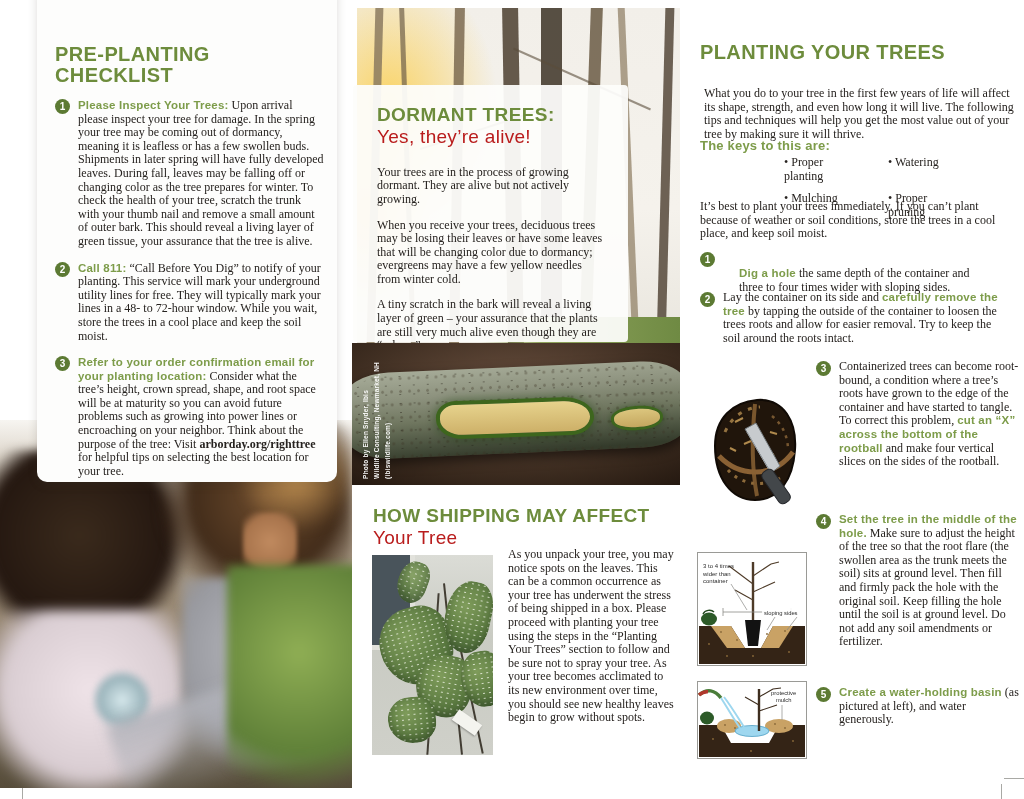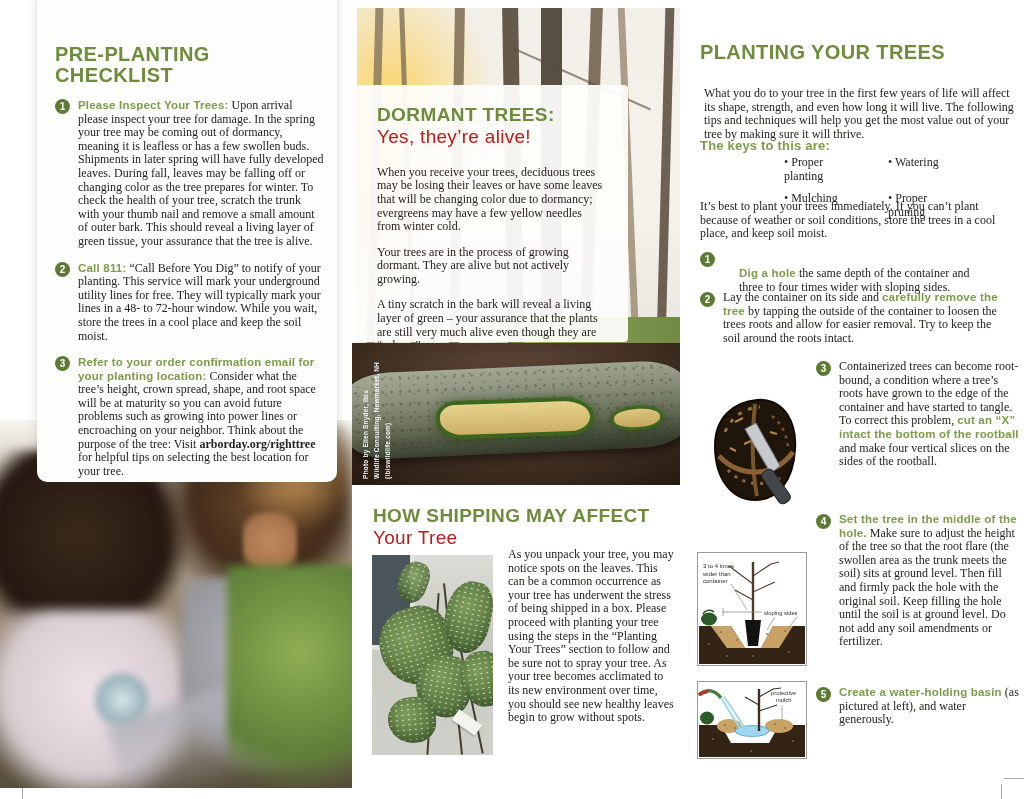--- a/index.html
+++ b/index.html
@@ -178,22 +178,22 @@
     <div class="trunk t7"></div>
     <div class="trunk t8"></div>
     <div class="branch b1"></div>
     <div class="branch b2"></div>
     <div class="grass"></div>
   </div>
 
   <div class="abs dbox">
     <div class="h2">DORMANT TREES:</div>
     <div class="h2sub" style="margin-bottom:18px">Yes, they’re alive!</div>
+    <p class="body">Your trees are in the process of growing dormant. They are alive but not actively growing.</p>
     <p class="body">When you receive your trees, deciduous trees may be losing their leaves or have some leaves that will be changing color due to dormancy; evergreens may have a few yellow needles from winter cold.</p>
-    <p class="body">Your trees are in the process of growing dormant. They are alive but not actively growing.</p>
     <p class="body">A tiny scratch in the bark will reveal a living layer of green – your assurance that the plants are still very much alive even though they are “asleep.”</p>
   </div>
 
   <div class="abs photo-bark">
     <div class="bark-branch"></div>
     <div class="bark-speck"></div>
     <div class="scratch"></div>
     <div class="scratch2"></div>
     <div class="credit">
       <div>Photo by Ellen Snyder, Ibis</div>
@@ -241,21 +241,21 @@
     <p class="body" style="margin:16px"><span></span><span class="lead">Dig a hole</span><span> the same depth of the container and three to four times wider with sloping sides.</span></p>
   </div>
 
   <div class="step" style="left:700px;top:291px;width:288px;">
     <span class="badge">2</span>
     <p class="body" style="margin:0"><span>Lay the container on its side and </span><span class="lead">carefully remove the tree</span><span> by tapping the outside of the container to loosen the trees roots and allow for easier removal. Try to keep the soil around the roots intact.</span></p>
   </div>
 
   <div class="step" style="left:816px;top:360px;width:180px;">
     <span class="badge">3</span>
-    <p class="body" style="margin:0"><span>Containerized trees can become root-bound, a condition where a tree’s roots have grown to the edge of the container and have started to tangle. To correct this problem, </span><span class="lead">cut an “X” intact the bottom of the rootball</span><span> and make four vertical slices on the sides of the rootball.</span></p>
+    <p class="body" style="margin:0"><span>Containerized trees can become root-bound, a condition where a tree’s roots have grown to the edge of the container and have started to tangle. To correct this problem, </span><span class="lead">cut an “X” across the bottom of the rootball</span><span> and make four vertical slices on the sides of the rootball.</span></p>
   </div>
 
   <svg class="abs" style="left:700px;top:392px;" width="114" height="116" viewBox="0 0 114 116">
     <path d="M57 8 C84 6 97 30 95 58 C93 88 79 108 55 108 C31 108 15 86 15 54 C15 26 33 10 57 8 Z" fill="#20150b" stroke="#100a05" stroke-width="2"></path>
     <path d="M25 40 C32 24 45 16 60 15" stroke="#b08a4d" stroke-width="3" fill="none" stroke-dasharray="4 7" opacity=".8"></path>
     <path d="M28 78 C40 92 62 96 80 86" stroke="#a97f46" stroke-width="3" fill="none" stroke-dasharray="3 6" opacity=".8"></path>
     <path d="M72 24 C82 32 88 44 88 58" stroke="#9c7440" stroke-width="2.5" fill="none" stroke-dasharray="3 5" opacity=".7"></path>
     <path d="M19 64 C40 86 74 86 93 60" stroke="#8a6134" stroke-width="5" fill="none"></path>
     <path d="M55 12 C52 42 52 78 57 104" stroke="#8a6134" stroke-width="4" fill="none" opacity=".85"></path>
     <path d="M35 30 l8 -4 M44 52 l7 -3 M66 66 l8 -4 M30 56 l6 3 M70 40 l7 2" stroke="#b08a4d" stroke-width="2"></path>

